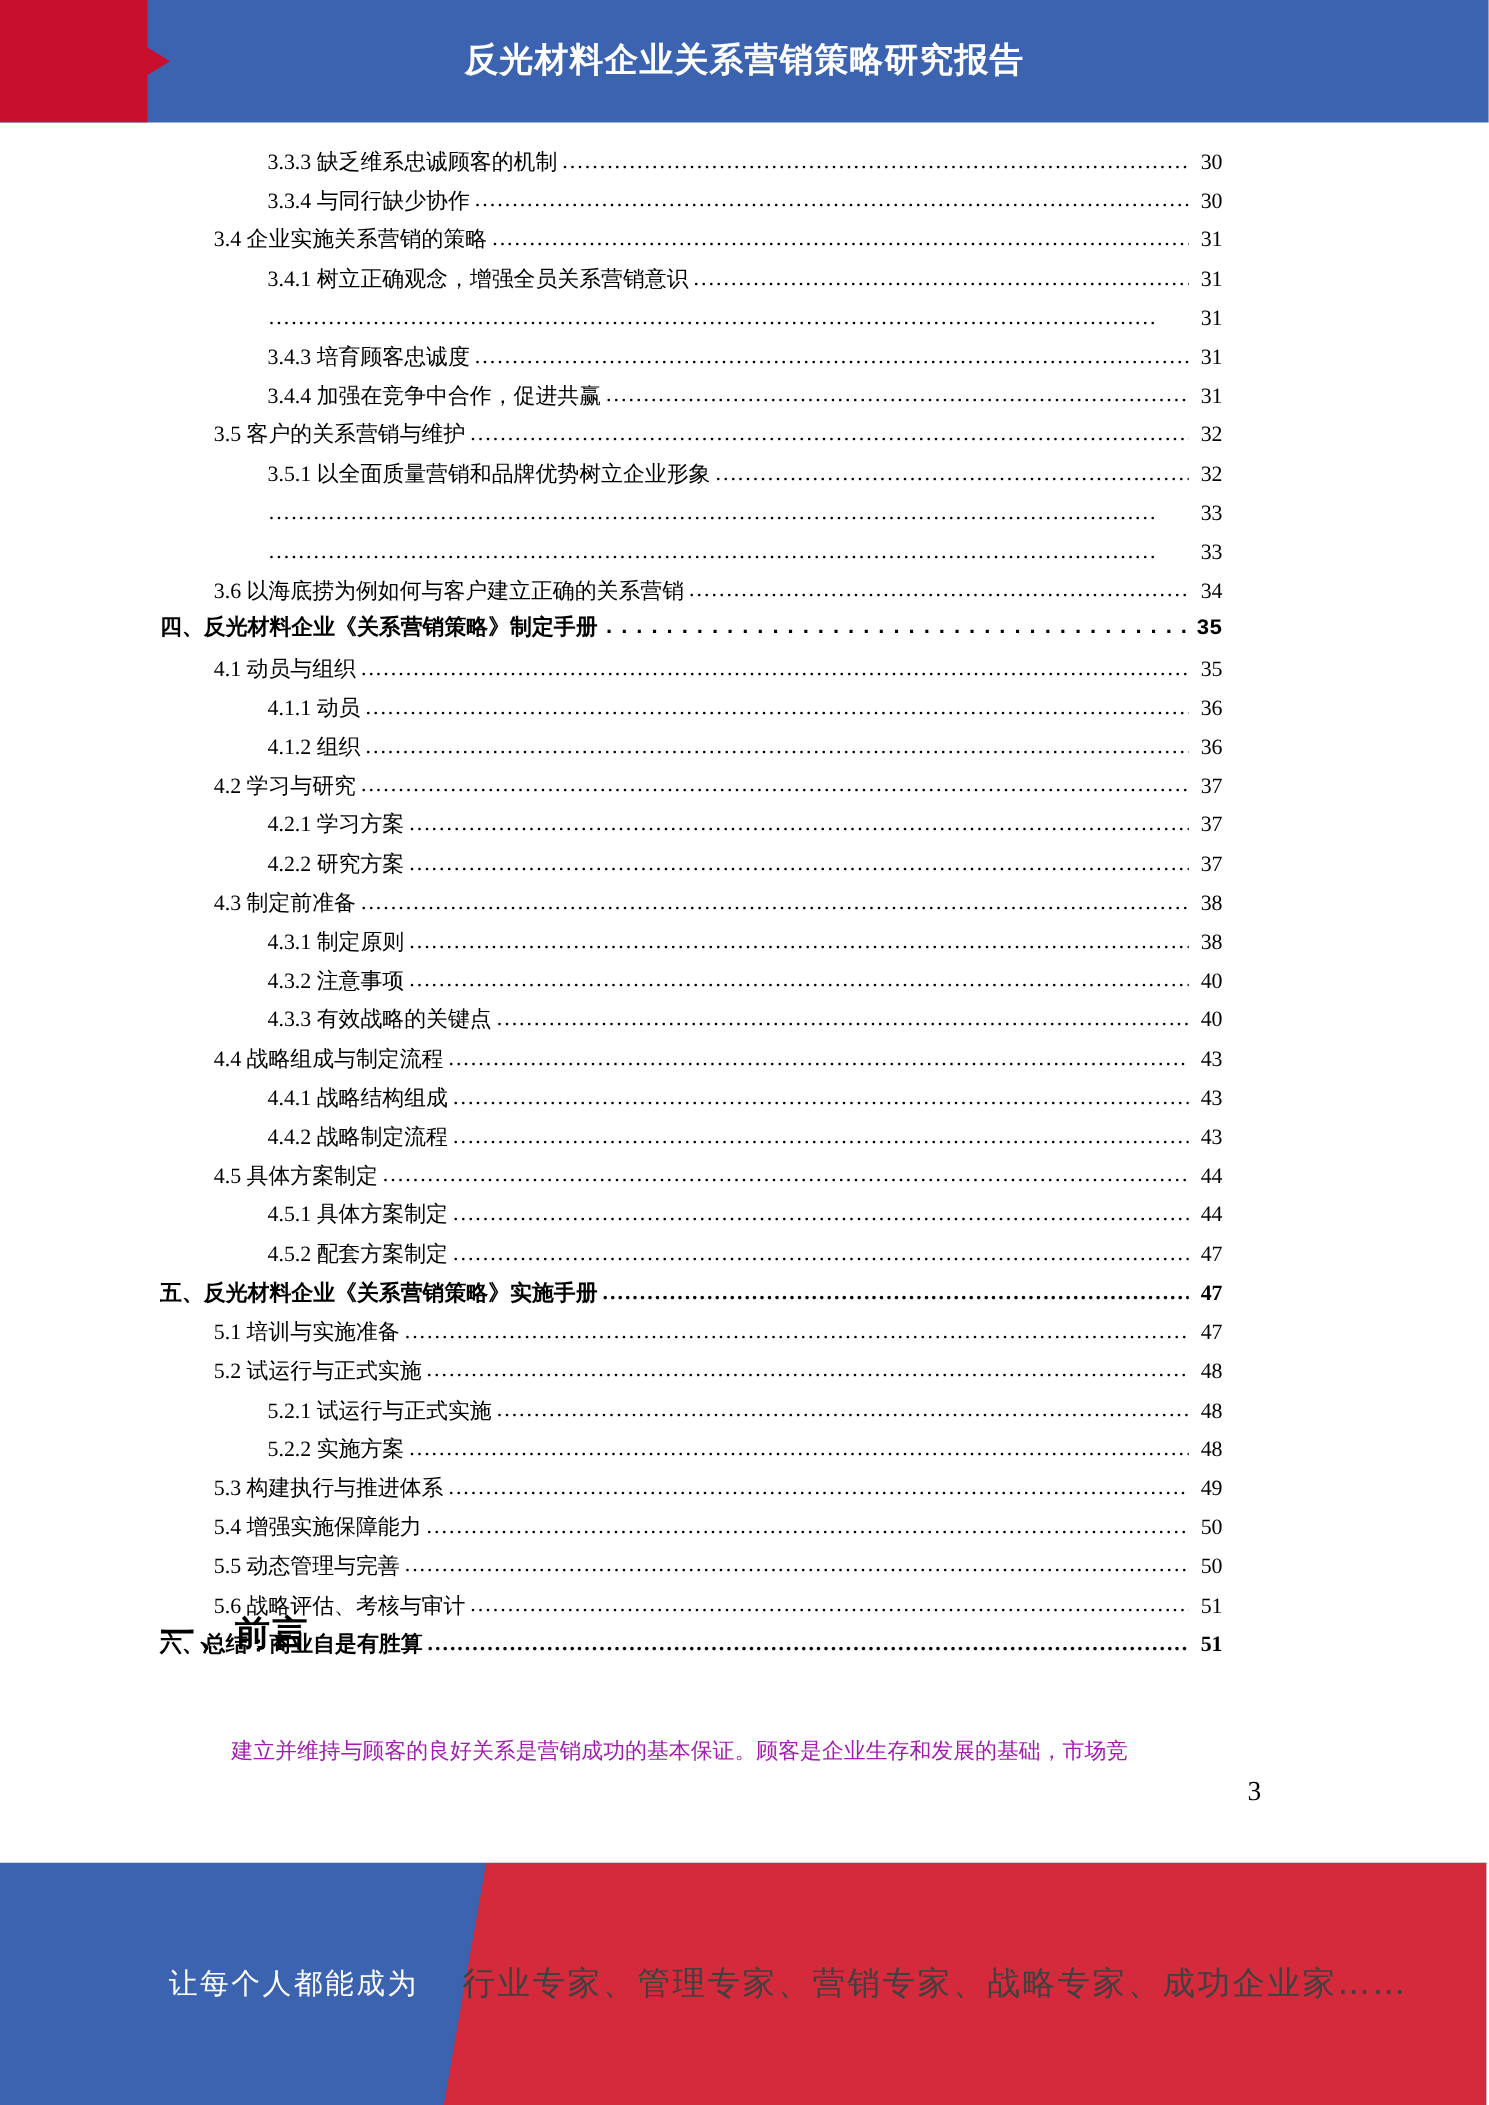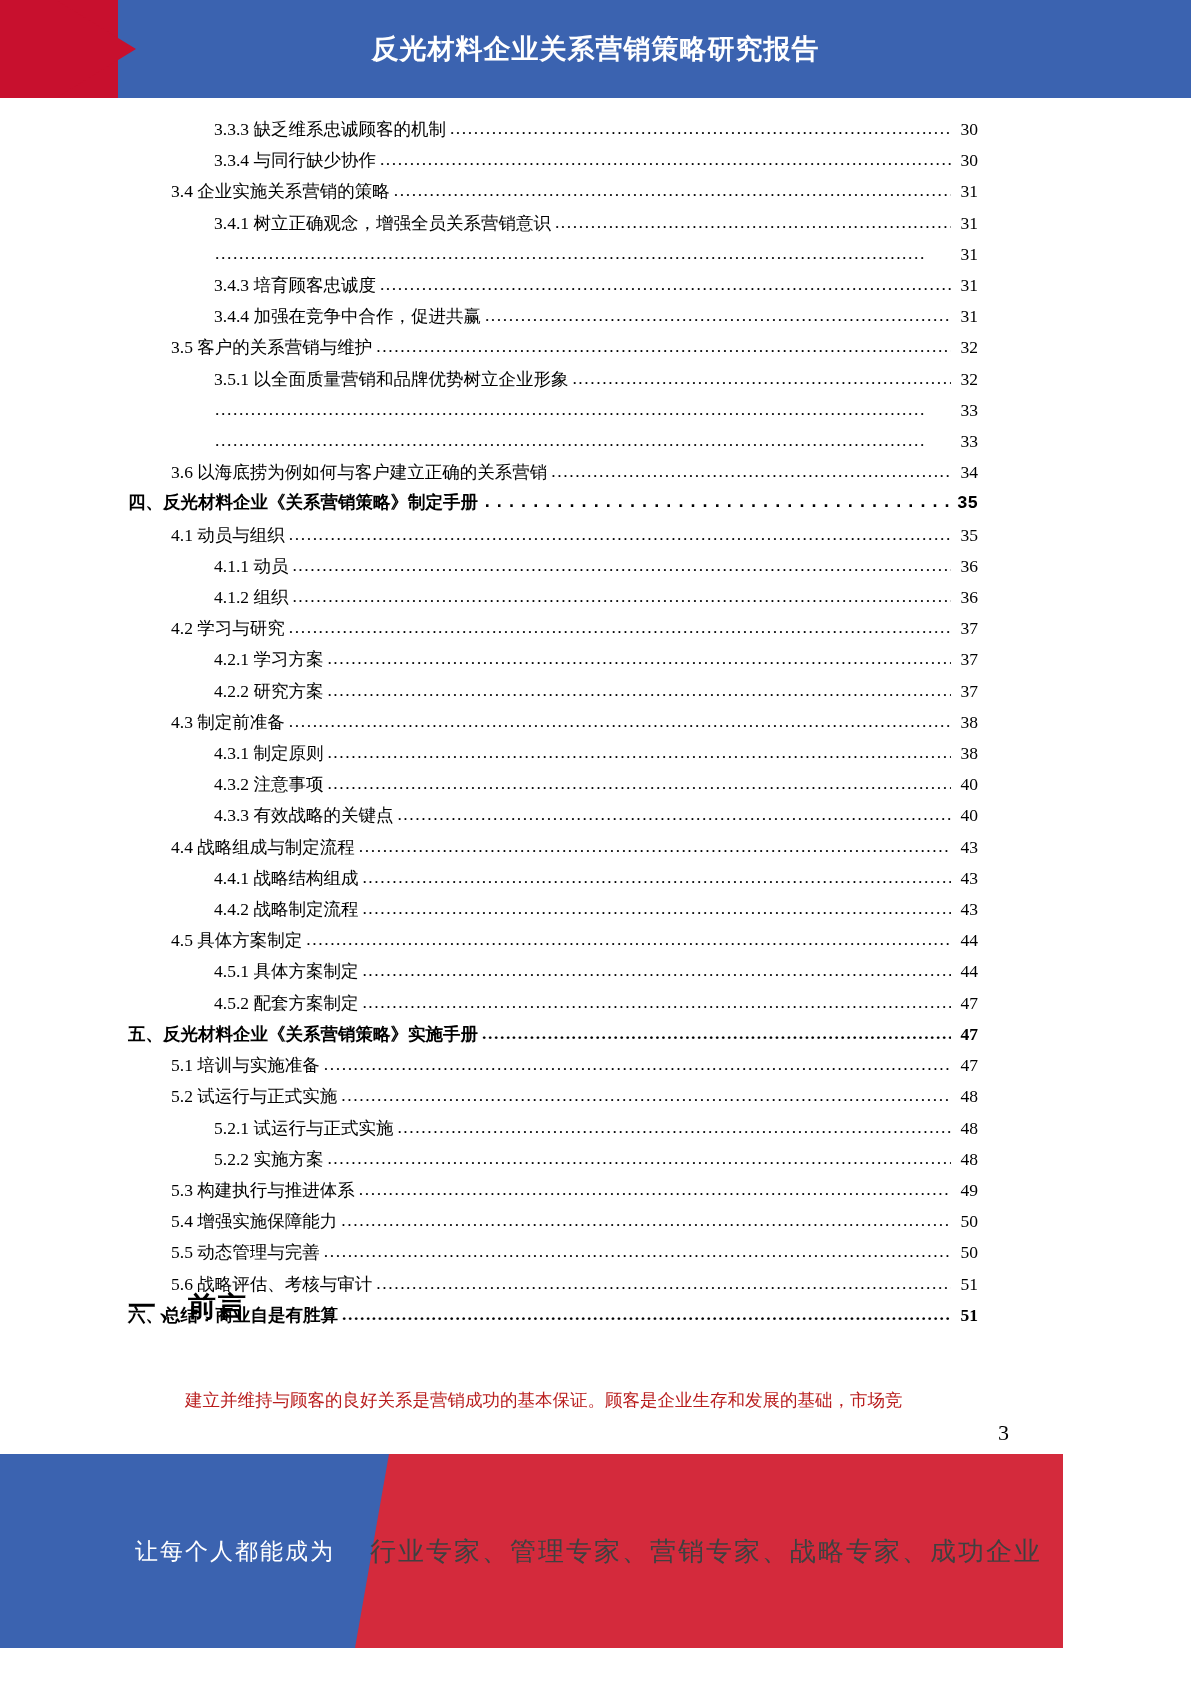--- a/index.html
+++ b/index.html
@@ -115,39 +115,39 @@
     letter-spacing: 2px;
   }
 
   .body-para {
     position: absolute;
     left: 185px;
     top: 1287px;
     width: 800px;
     font-size: 17.5px;
     line-height: 30px;
-    color: #b91c1c;
+    color: #a21caf;
     text-align: justify;
   }
 
   .page-number {
     position: absolute;
     right: 182px;
     top: 1322px;
     font-size: 22px;
     font-family: "Liberation Serif", serif;
     color: #000;
   }
 
   
   .footer {
     position: absolute;
     left: 0;
-    top: 1454px;
-    width: 1063px;
+    top: 1490px;
+    width: 1189px;
     height: 194px;
     overflow: hidden;
   }
   .footer-blue {
     position: absolute;
     left: 0; top: 0;
     width: 1191px;
     height: 194px;
     background: #3b63b0;
   }

